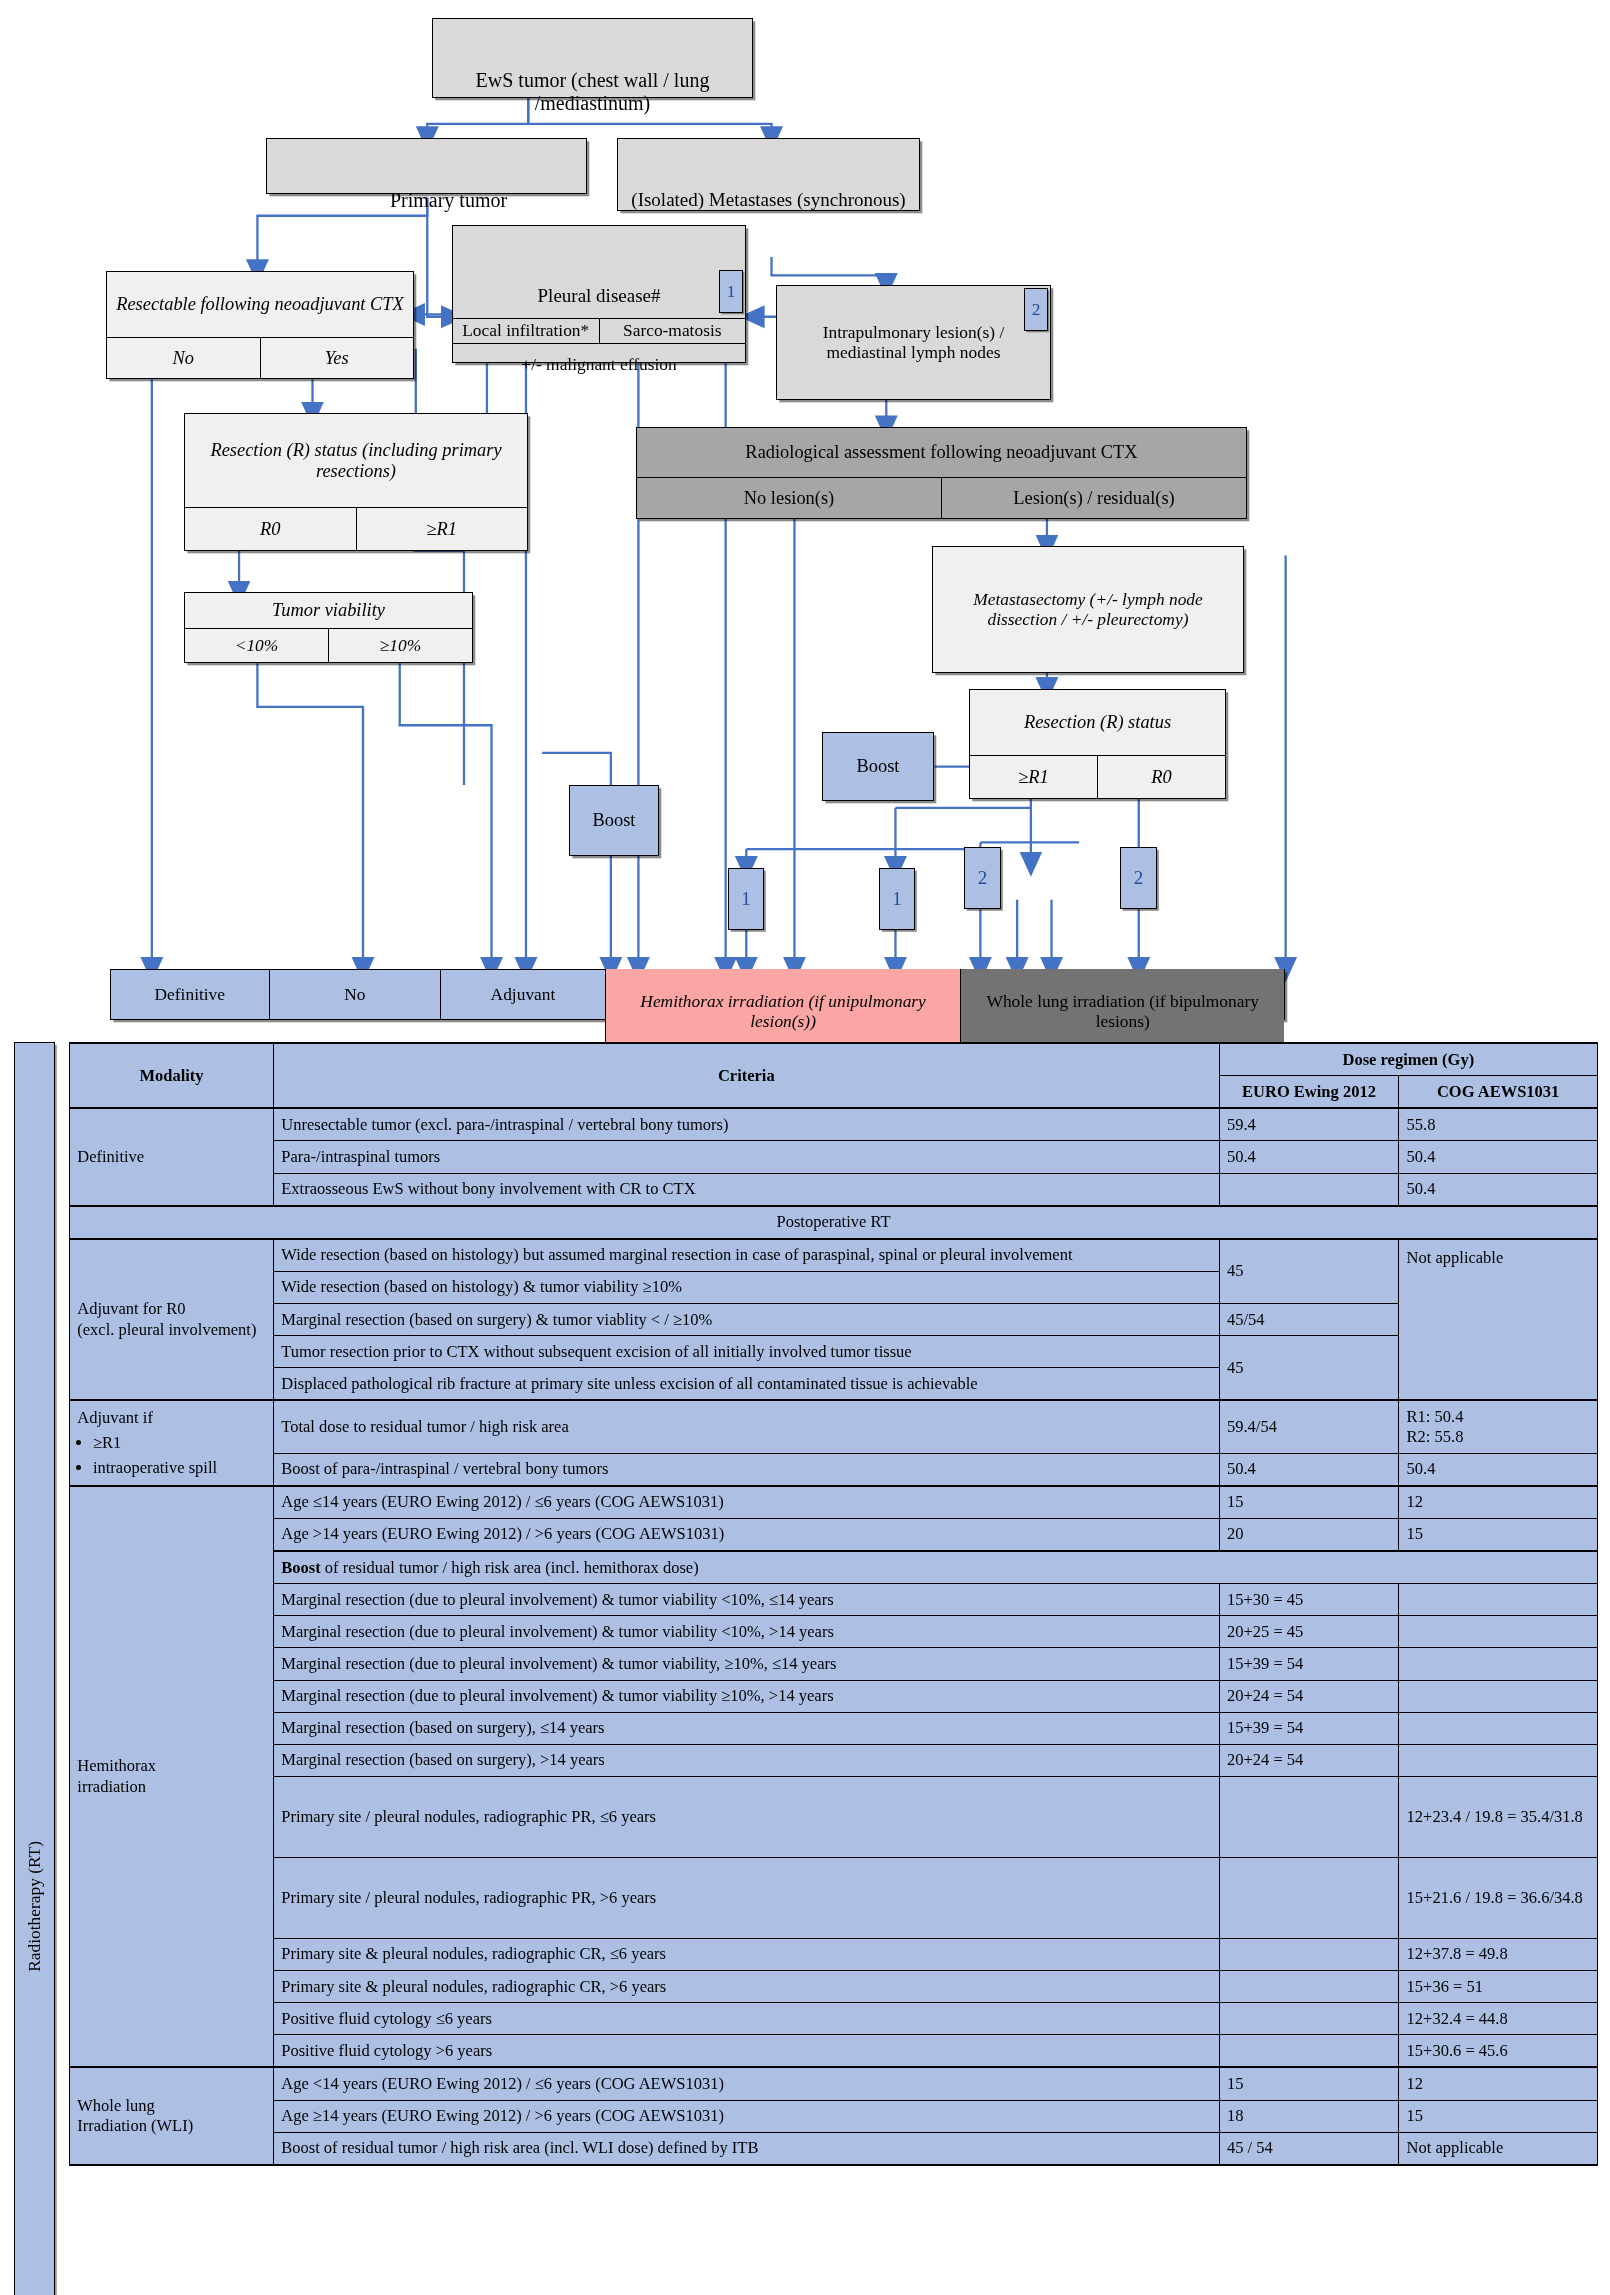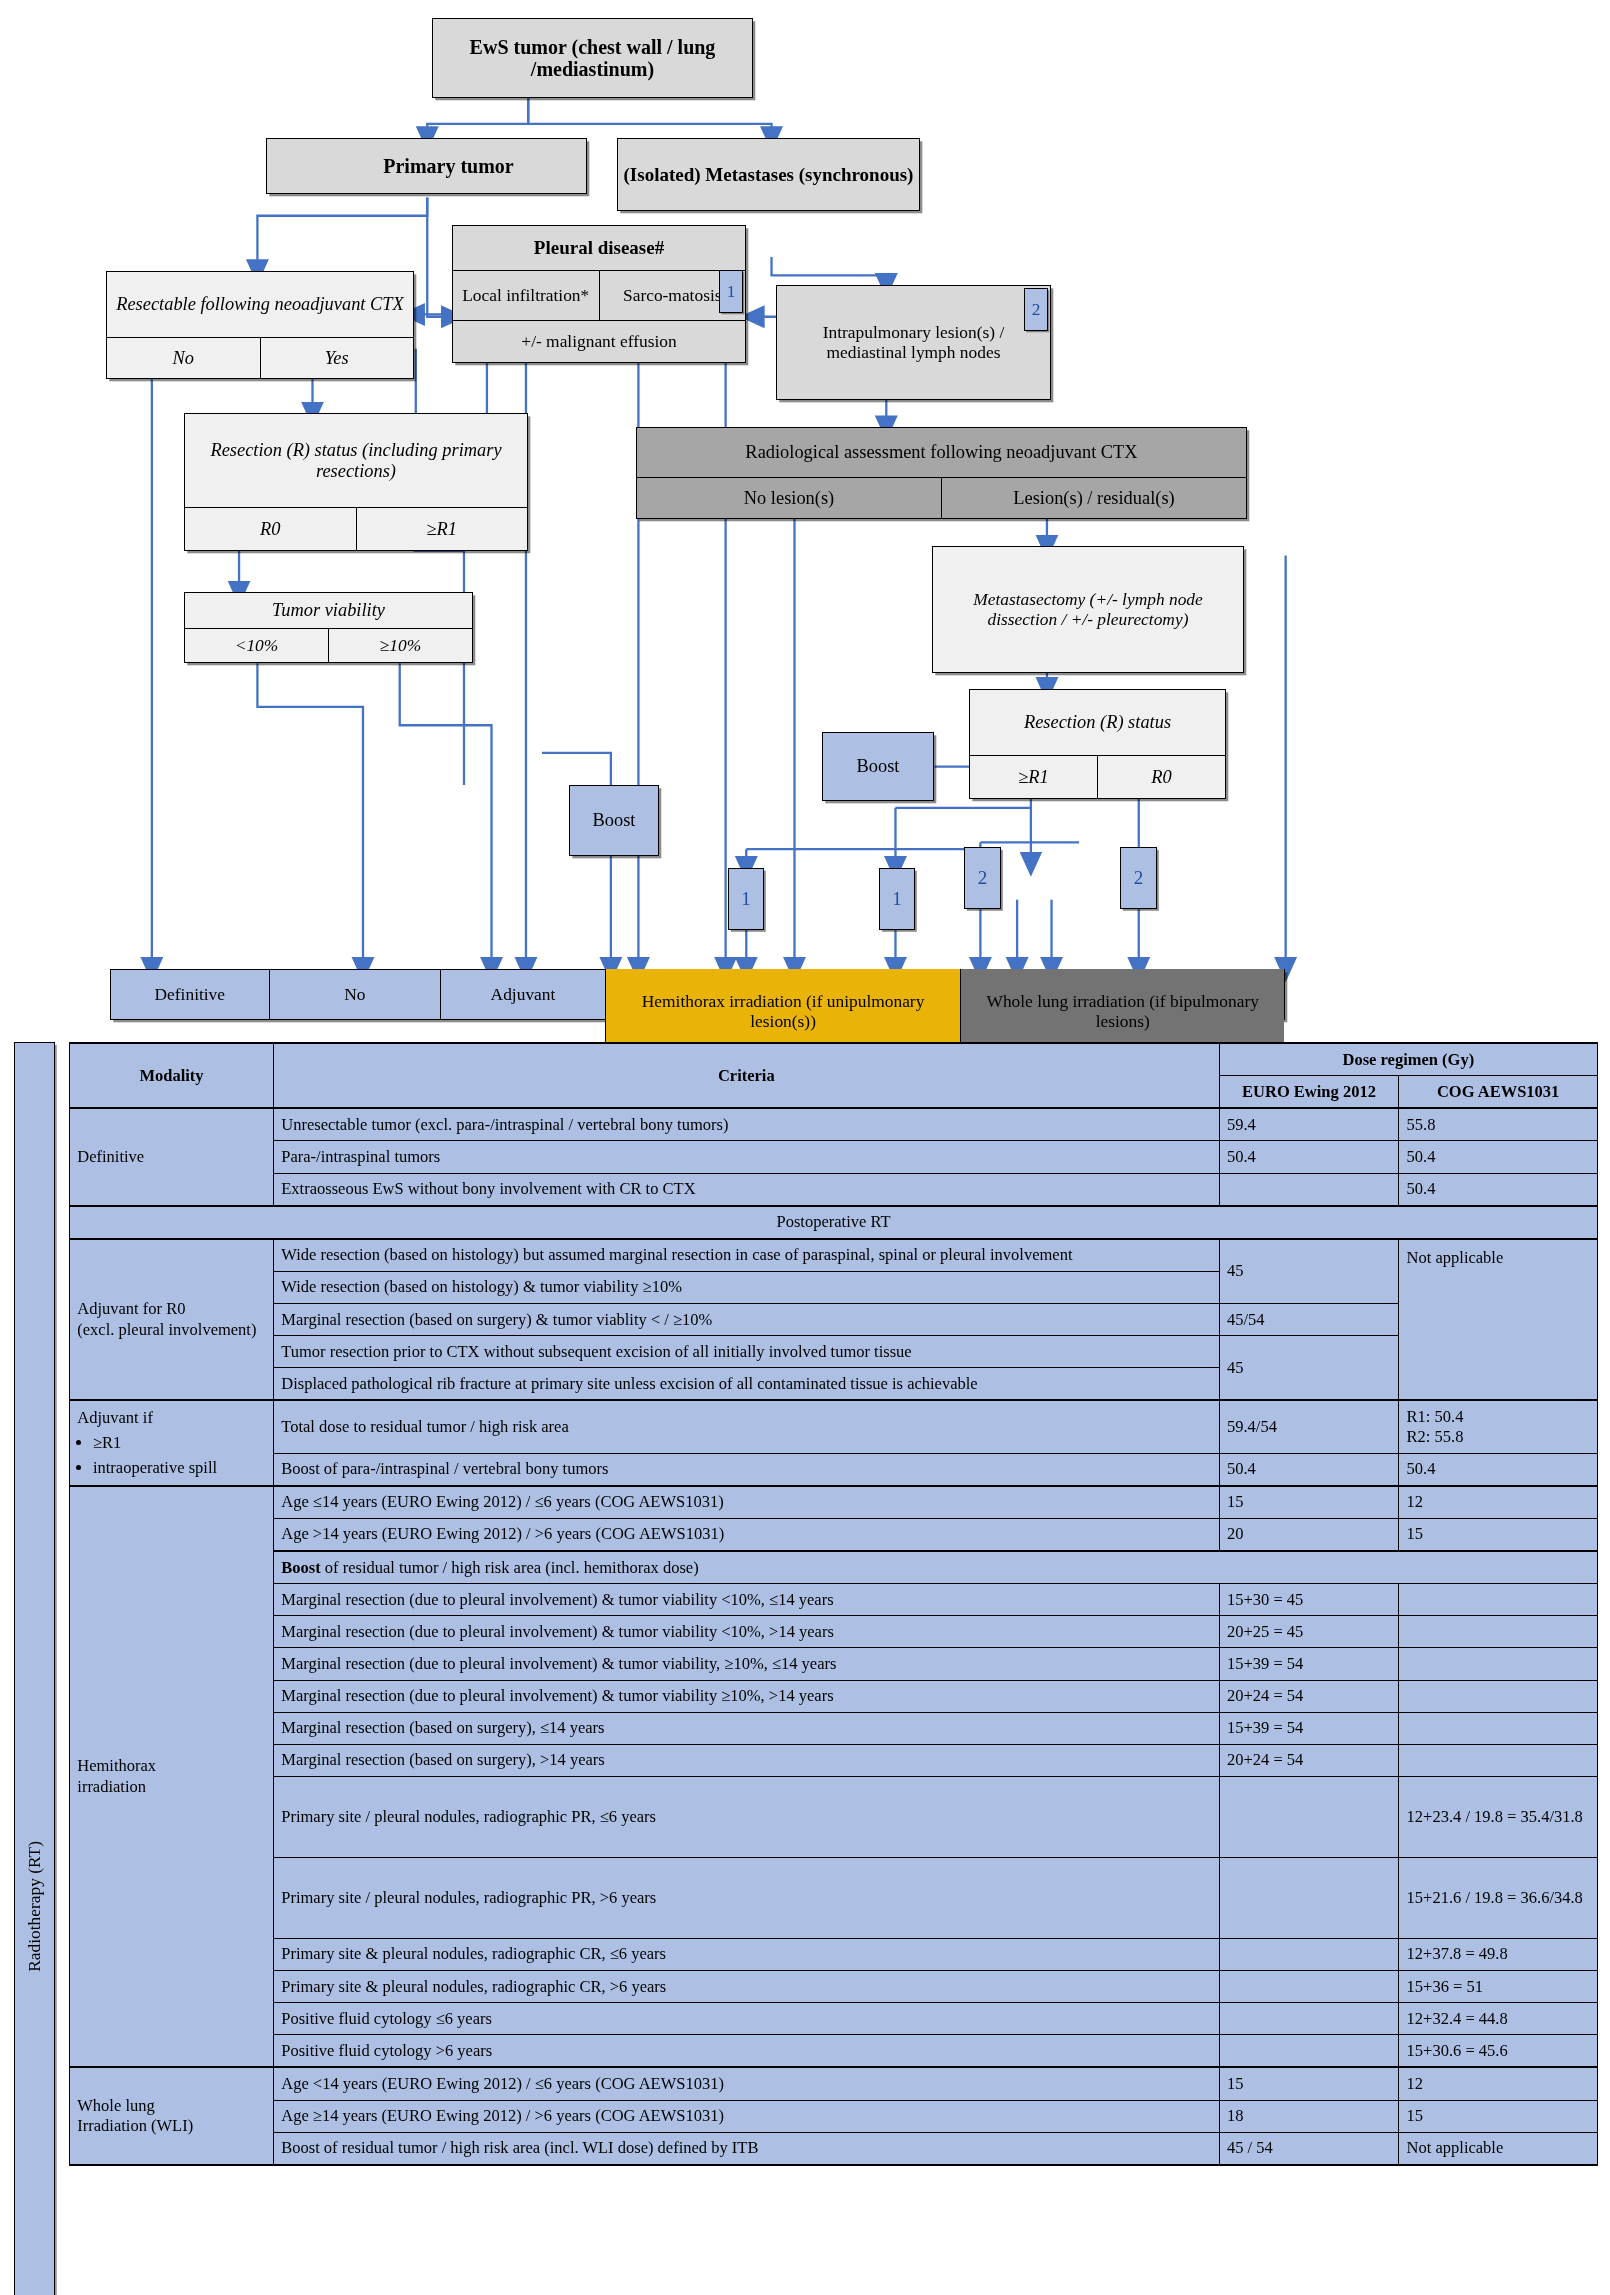--- a/index.html
+++ b/index.html
@@ -28,21 +28,21 @@
   .node .row{display:flex;border-top:1.8px solid #000;}
   .node .row .cell{
     flex:1;display:flex;align-items:center;justify-content:center;
     text-align:center;padding:2.8px 1.8px;line-height:1.1;
   }
   .node .row .cell + .cell{border-left:1.4px solid #000;}
   .grey  {background:#d9d9d9;}
   .light {background:#f0f0f0;font-style:italic;}
   .dark  {background:#a6a6a6;}
 
-  .bold{font-weight:bold;}
+  .bold{font-weight:normal;margin-top:48px;}
   .f44{font-size:20px;}
   .f40{font-size:18.4px;}
   .f38{font-size:17.4px;}
 
   .tagnum{
     position:absolute;top:1.8px;right:1.8px;
     width:22px;height:41px;
     background:#adc0e4;border:1.4px solid #000;
     display:flex;align-items:center;justify-content:center;
     font-size:17.4px;color:#1f4e9c;
@@ -288,21 +288,21 @@
       <span>2</span>
     </div>
     <div class="numbox" style="left:1120px;top:847px;width:37px;height:62px;">
       <span>2</span>
     </div>
 
     <div class="finalbar" style="left:110px;top:969px;width:1175px;height:51px;">
       <div class="fc" style="width:152px;">Definitive</div>
       <div class="fc" style="width:165px;">No</div>
       <div class="fc" style="width:158px;">Adjuvant</div>
-      <div class="fc" style="width:349px;height:80px;margin-top:-0.9px;background:#eab308;border-bottom:1.8px solid #000;align-self:flex-start;">Hemithorax irradiation (if unipulmonary lesion(s))</div>
+      <div class="fc" style="width:349px;height:80px;margin-top:-0.9px;background:#fca5a5;border-bottom:1.8px solid #000;align-self:flex-start;font-style:italic;">Hemithorax irradiation (if unipulmonary lesion(s))</div>
       <div class="fc" style="flex:1;height:80px;margin-top:-0.9px;background:#737373;border-bottom:1.8px solid #000;align-self:flex-start;">Whole lung irradiation (if bipulmonary lesions)</div>
     </div>
   </div>
 
   <div class="rtlabel">
     <span>Radiotherapy (RT)</span>
   </div>
 
   <table class="dose">
     <colgroup>

